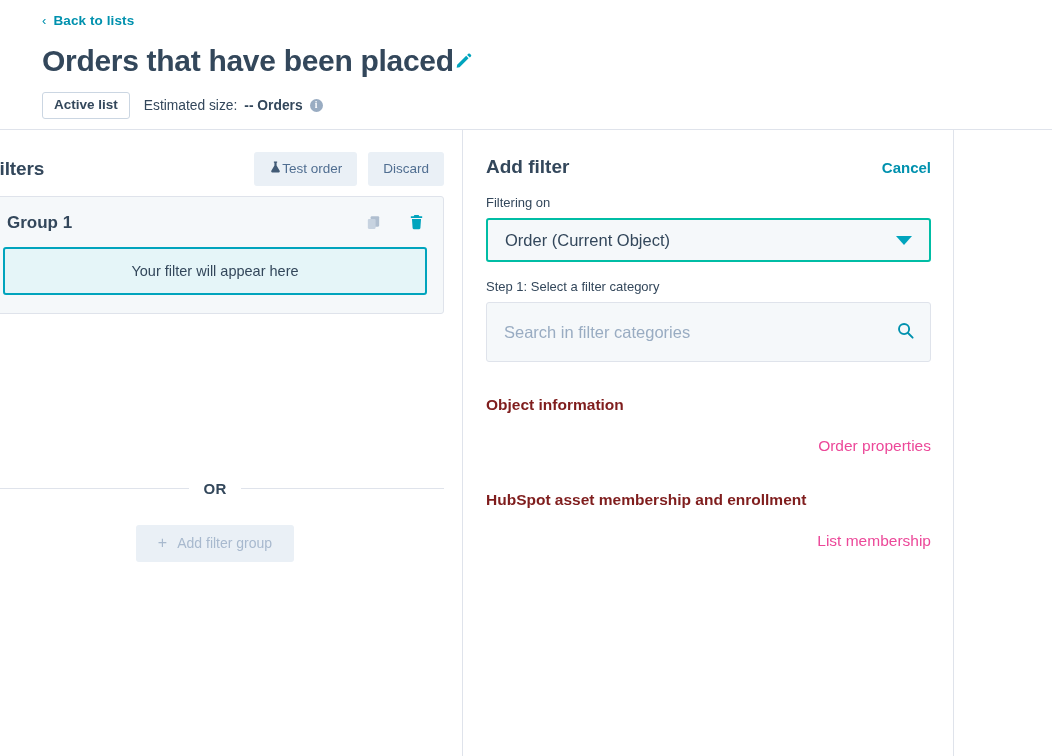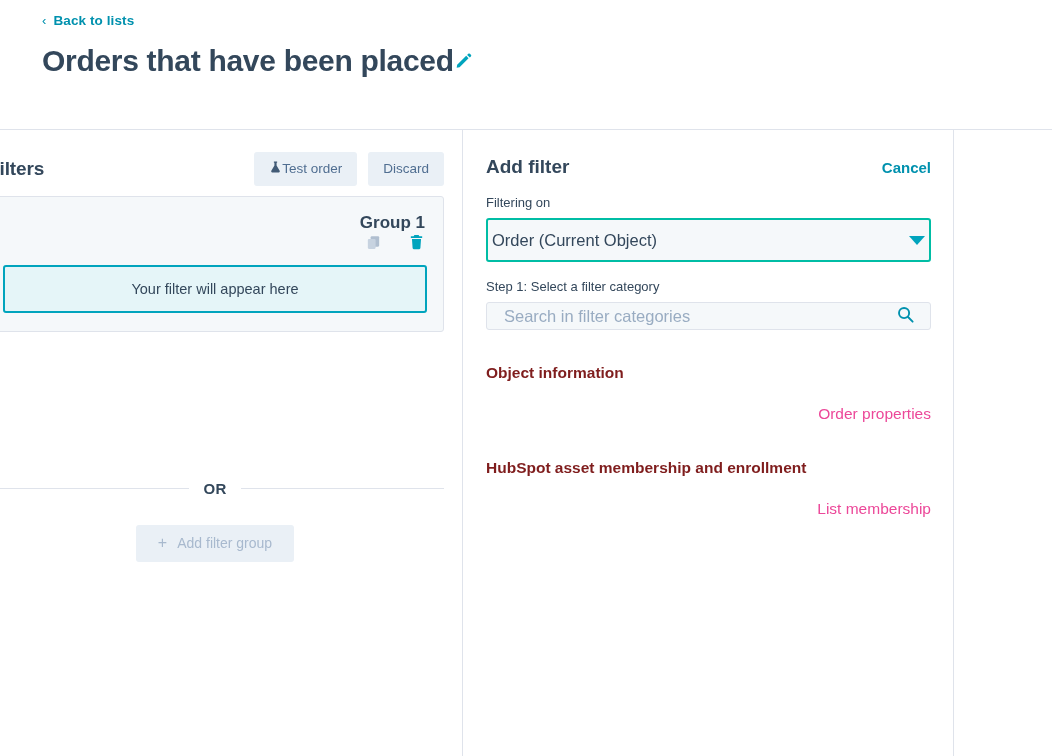--- a/index.html
+++ b/index.html
@@ -170,23 +170,22 @@
     left: -14px; top: 66px;
     width: 458px;
     background: #f5f8fa;
     border: 1px solid #dfe3eb;
     border-radius: 3px;
     box-sizing: border-box;
     padding: 16px 16px 18px;
   }
   .group-head {
     display: flex;
-    align-items: flex-end;
+    align-items: flex-start;
     padding: 0 2px 0 4px;
-    flex-direction: column;
   }
   .group-name {
     font-size: 17px;
     font-weight: bold;
     color: #33475b;
   }
   .group-icons {
     margin-left: auto;
     display: flex;
     align-items: center;
@@ -268,39 +267,39 @@
     margin-top: 17px;
   }
   .select-box {
     margin-top: 8px;
     height: 44px;
     border: 2px solid #00bda5;
     border-radius: 3px;
     background: #f5f8fa;
     display: flex;
     align-items: center;
-    padding: 0 4px;
+    padding: 0 17px;
     box-sizing: border-box;
     cursor: pointer;
     text-align: right;
   }
   .select-value {
     font-size: 16.5px;
     color: #33475b;
   }
   .caret {
     margin-left: auto;
     width: 0; height: 0;
     border-left: 8px solid transparent;
     border-right: 8px solid transparent;
     border-top: 9px solid #00a4bd;
   }
   .search-box {
     margin-top: 8px;
-    height: 28px;
+    height: 60px;
     border: 1px solid #dfe3eb;
     border-radius: 3px;
     background: #f5f8fa;
     display: flex;
     align-items: center;
     padding: 0 15px;
     box-sizing: border-box;
   }
   .search-input {
     border: none;
@@ -341,20 +340,28 @@
   <div class="title-row">
     <h1 class="page-title">Orders that have been placed</h1>
     <span class="pencil-icon">
       <svg width="19" height="19" viewBox="0 0 24 24" fill="none">
         <path d="M4 17.5 L15.4 6.1 L18.4 9.1 L7 20.5 L3.4 21.1 Z" fill="#00a4bd"></path>
         <path d="M16.6 4.9 L17.9 3.6 A1.6 1.6 0 0 1 20.2 3.6 L21.3 4.7 A1.6 1.6 0 0 1 21.3 7 L20 8.3 Z" fill="#00a4bd"></path>
       </svg>
     </span>
   </div>
 
+  <div class="meta-row">
+    <div class="badge-active">Active list</div>
+    <div class="est-size">
+      <span>Estimated size:</span>
+      <b>-- Orders</b>
+      <span class="info-icon">i</span>
+    </div>
+  </div>
 
 </div>
 
 <div class="body-area">
 
   <div class="left-panel">
 
     <div class="filters-head">
       <span class="filters-title">Filters</span>
       <div class="filters-actions">

